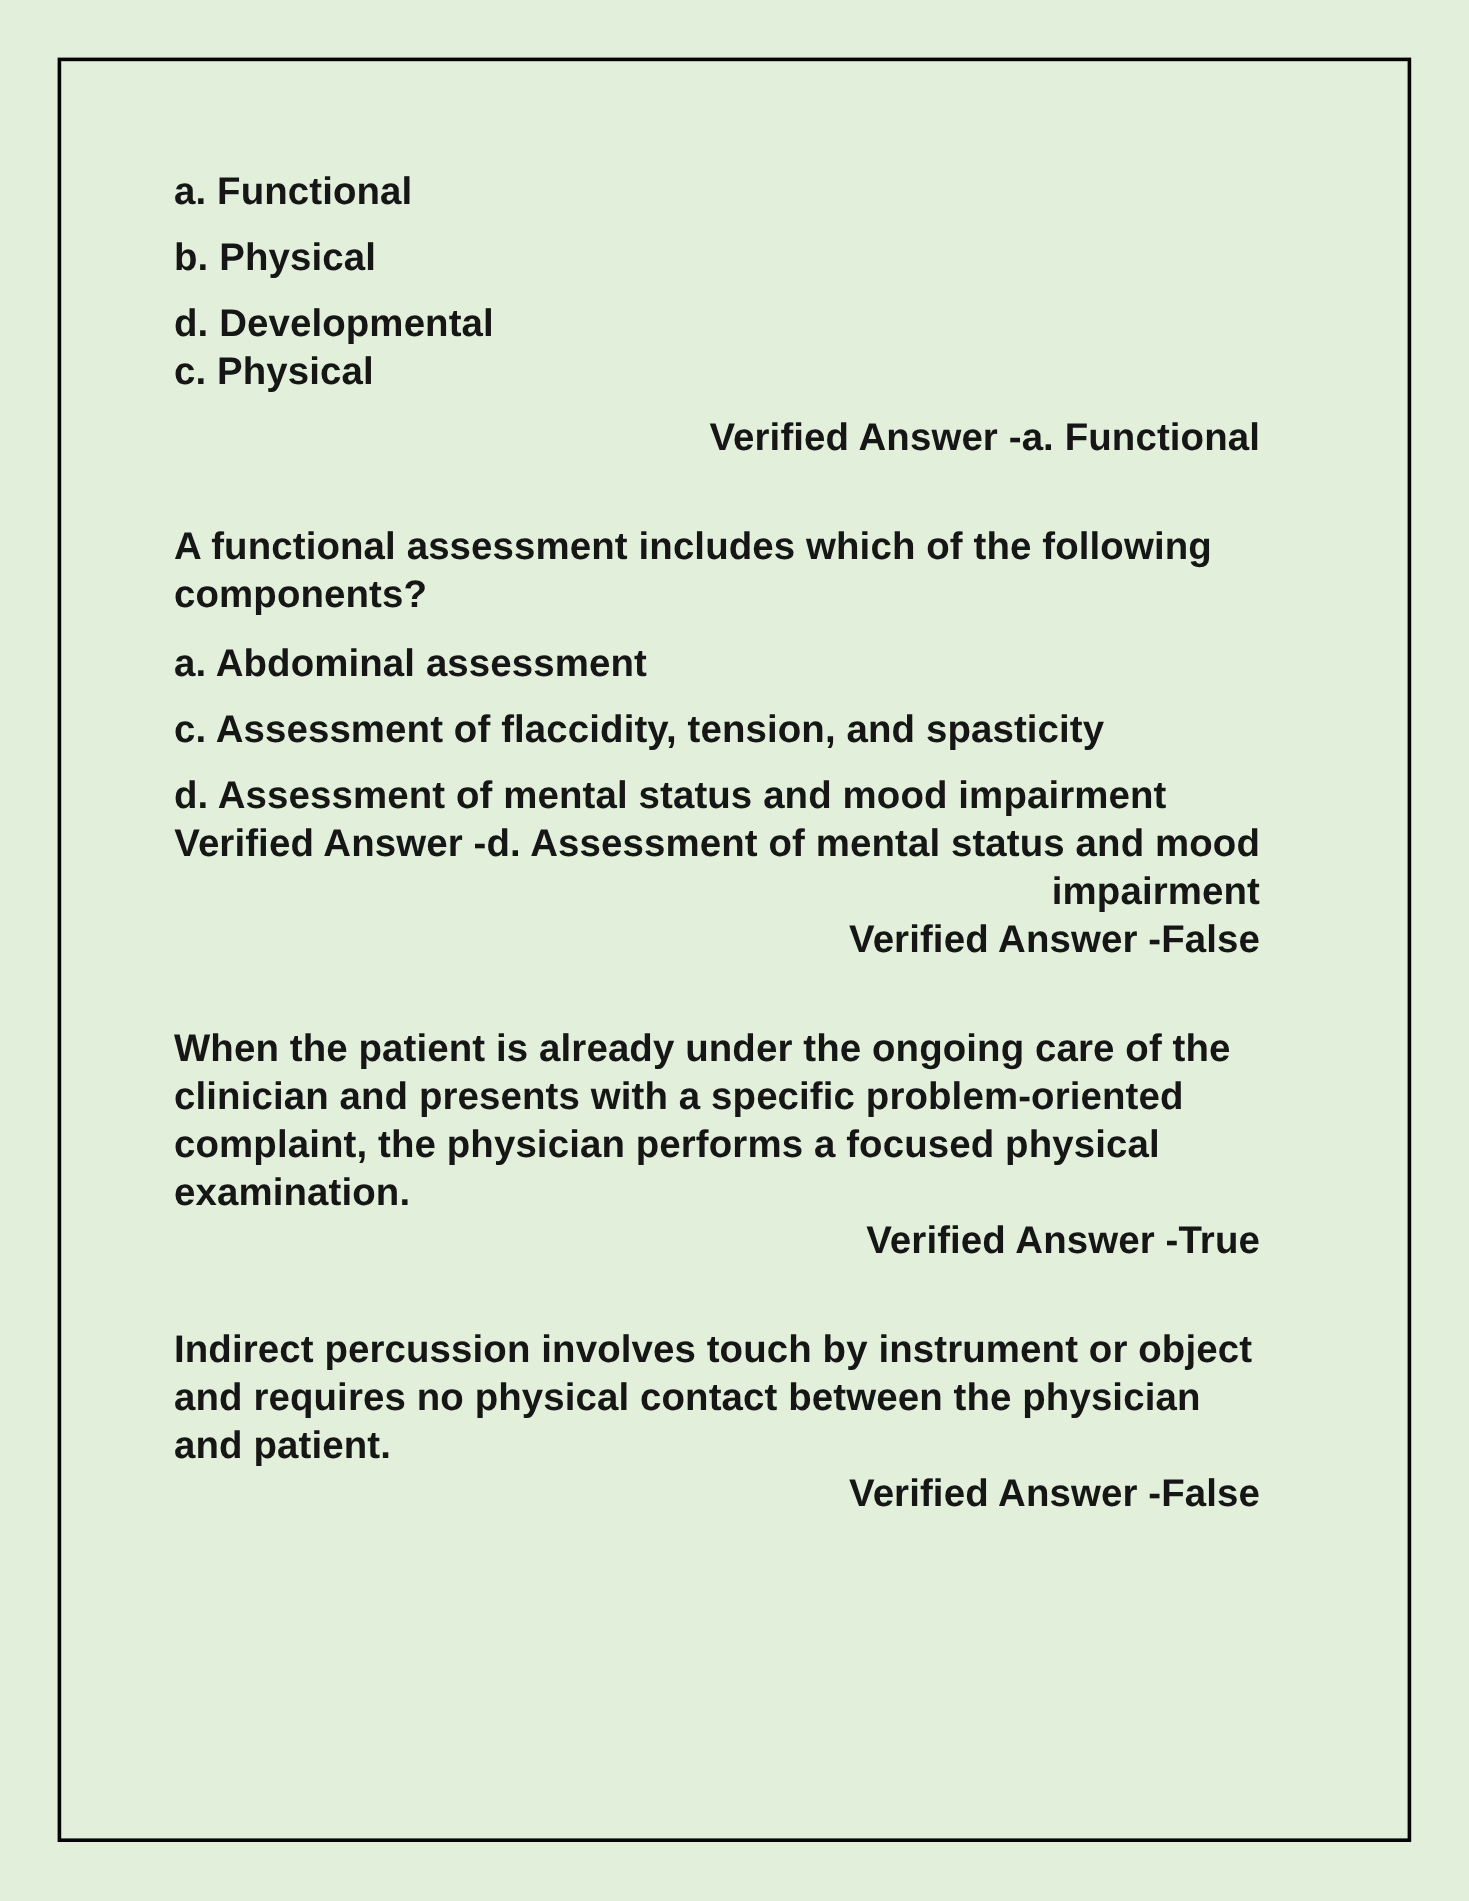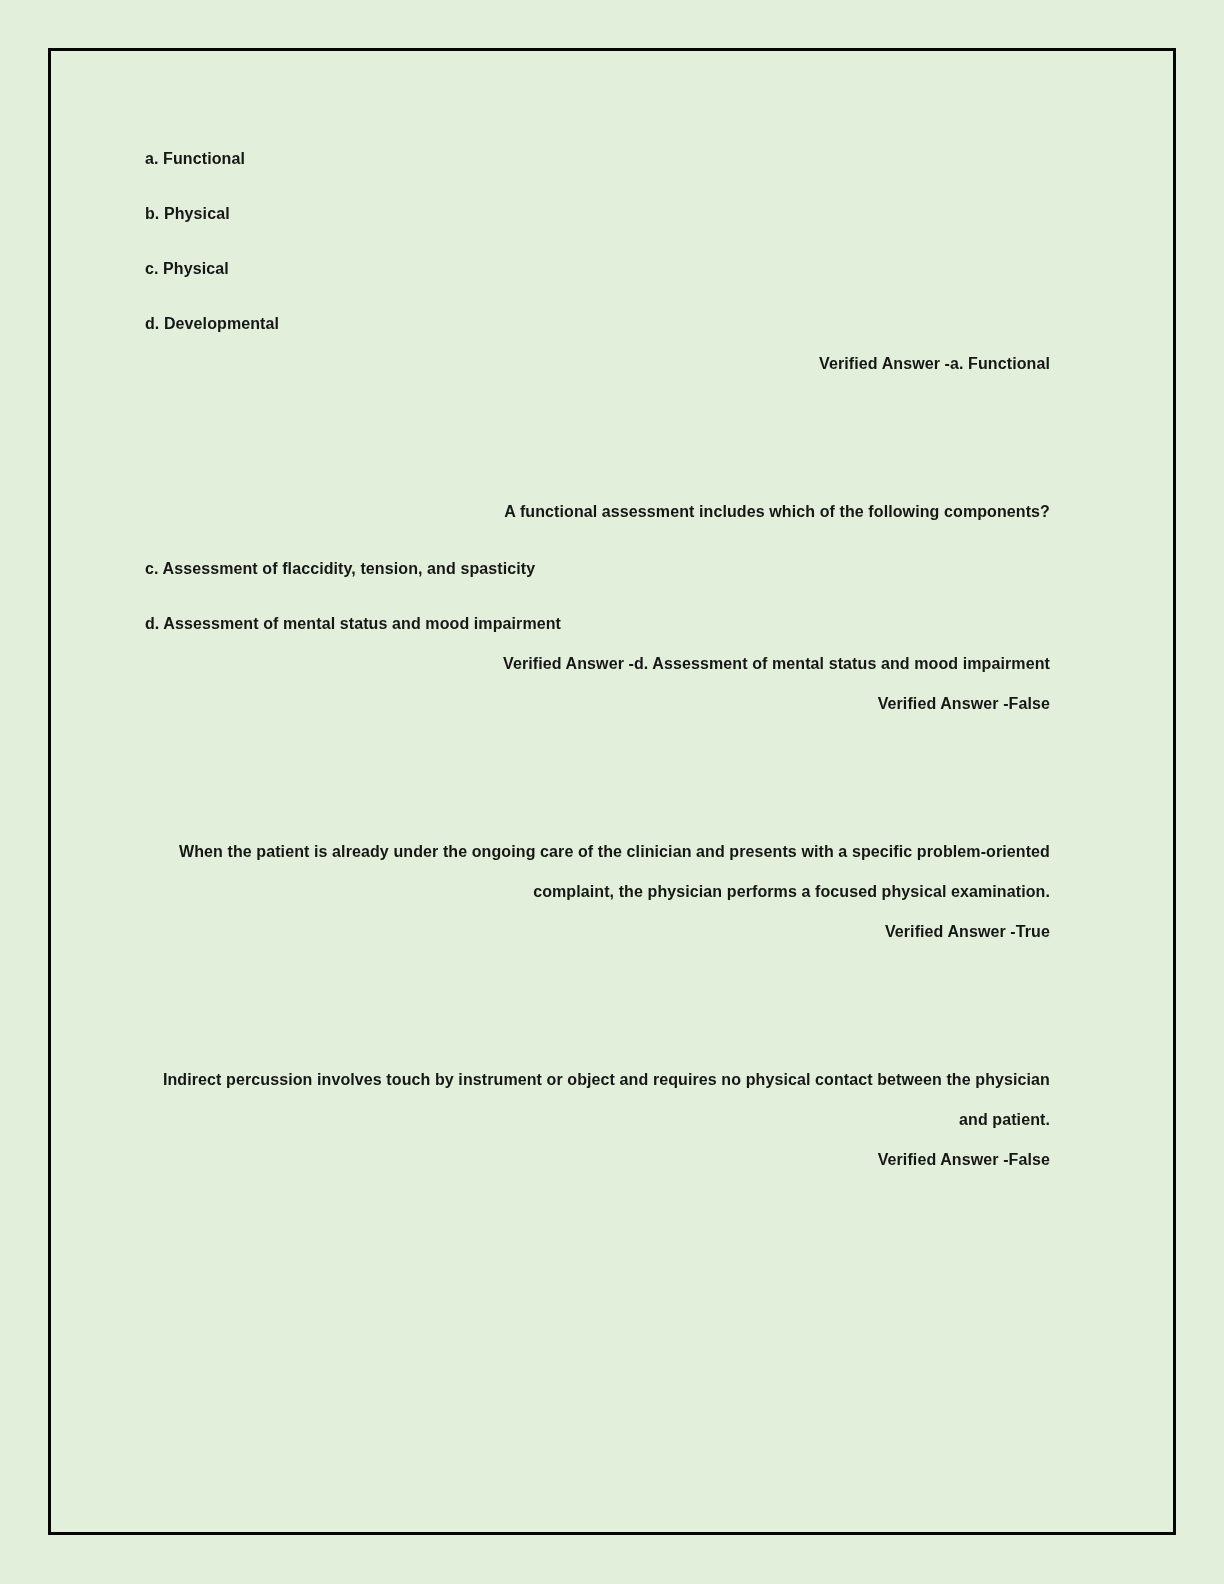--- a/index.html
+++ b/index.html
@@ -22,61 +22,61 @@
     height: 1487px;
     border: 3px solid #050505;
     box-sizing: border-box;
     background: #e2efda;
   }
   .content {
     padding: 88px 30px 0 94px;
   }
   .line {
     margin: 0;
-    font-size: 16px;
+    font-size: 32px;
     font-weight: bold;
     line-height: 40px;
     color: #161616;
     max-width: 905px;
     letter-spacing: 0.1px;
   }
   .opt {
     margin-bottom: 15px;
   }
   .opt-last {
     margin-bottom: 0;
   }
   .question {
     margin-bottom: 17px;
   }
   .answer {
     margin-bottom: 0;
     text-align: right;
   }
   .blockgap {
-    margin-top: 108px;
-    text-align: right;
+    margin-top: 51px;
   }
 </style>
 </head>
 <body>
 
 <div class="page-frame">
   <div class="content">
 
     <section>
       <p class="line opt">a. Functional</p>
       <p class="line opt">b. Physical</p>
+      <p class="line opt-last">d. Developmental</p>
       <p class="line opt">c. Physical</p>
-      <p class="line opt-last">d. Developmental</p>
       <p class="line answer">Verified Answer -a. Functional</p>
     </section>
 
     <section>
       <p class="line question blockgap">A functional assessment includes which of the following components?</p>
+      <p class="line opt">a. Abdominal assessment</p>
       <p class="line opt">c. Assessment of flaccidity, tension, and spasticity</p>
       <p class="line opt-last">d. Assessment of mental status and mood impairment</p>
       <p class="line answer">Verified Answer -d. Assessment of mental status and mood impairment</p>
     </section>
 
     <section>
       <p class="line answer">Verified Answer -False</p>
     </section>
 
     <section>

